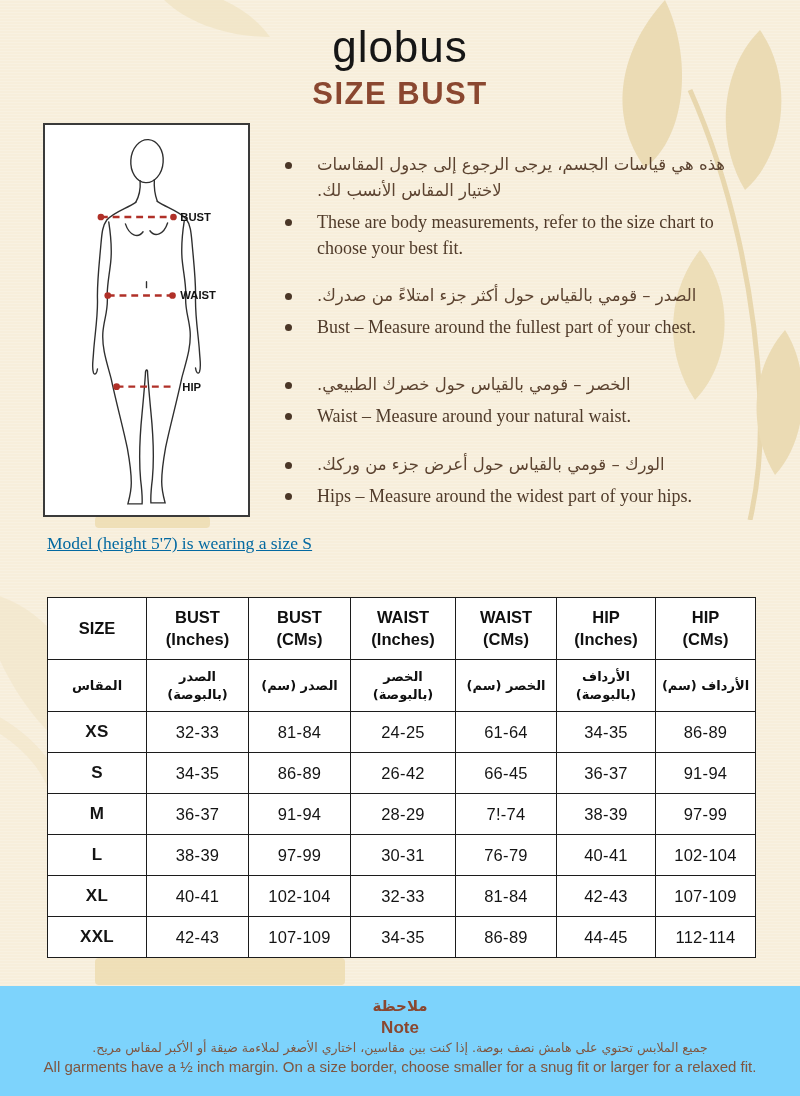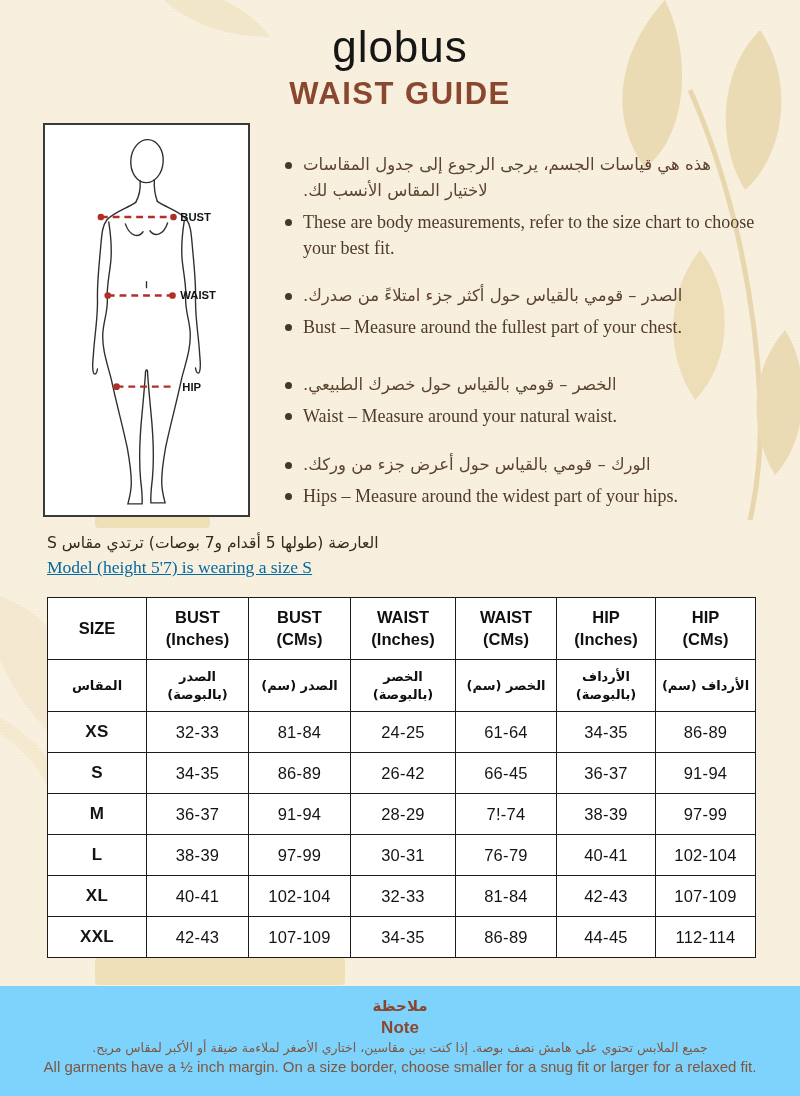--- a/index.html
+++ b/index.html
@@ -21,21 +21,21 @@
          font-size:31px; font-weight:700; letter-spacing:1.5px; color:#8a4730; }
 
   
   .figure-panel{ position:absolute; left:43px; top:123px; width:207px; height:394px;
          background:#ffffff; border:2px solid #3a3a3a; }
   .figure-panel svg{ width:100%; height:100%; display:block; }
 
   
   .bullets{ position:absolute; left:285px; top:0; width:472px; }
   .bgroup{ position:absolute; left:0; width:472px; }
-  .bitem{ display:flex; gap:11px; margin-bottom:5px; }
+  .bitem{ display:flex; gap:25px; margin-bottom:5px; }
   .dot{ flex:0 0 7px; width:7px; height:7px; border-radius:50%; background:#4a3626; margin-top:10px; }
   .ar-text{ direction:rtl; unicode-bidi:isolate; text-align:left;
          font-family:"DejaVu Sans", sans-serif; font-size:16.5px; line-height:26px; color:#5c4330; }
   .en-text{ font-family:"Liberation Serif", serif; font-size:18px; line-height:26px; color:#4f3a29; }
 
   
   .model-note{ position:absolute; left:47px; top:531px; }
   .model-ar{ direction:rtl; unicode-bidi:isolate; display:inline-block; text-align:left;
          font-family:"DejaVu Sans", sans-serif; font-size:15.5px; line-height:24px; color:#36291c; }
   .model-en{ font-family:"Liberation Serif", serif; font-size:17.5px; line-height:25px; color:#0369a1;text-decoration:underline; }
@@ -74,21 +74,21 @@
   <path d="M-20 40 C 60 60 90 120 70 200 C 40 180 -10 120 -20 40 Z" fill="#f1e4c4" opacity=".55"></path>
   <path d="M-30 160 C 40 190 70 240 60 290" fill="none" stroke="#f1e4c4" stroke-width="14" opacity=".5"></path>
 </svg>
 <svg class="deco" style="left:140px; top:-18px; width:130px; height:60px;" viewBox="0 0 130 60">
   <path d="M10 0 C 60 5 105 20 130 55 C 80 55 30 35 10 0 Z" fill="#efe1bd" opacity=".6"></path>
 </svg>
 <div class="patch" style="left:95px; top:516px; width:115px; height:12px;"></div>
 <div class="patch" style="left:95px; top:958px; width:250px; height:27px;"></div>
 
 <div class="logo">globus</div>
-<div class="guide-title">WAIST GUIDE</div>
+<div class="guide-title">SIZE BUST</div>
 
 <div class="figure-panel">
   <svg viewBox="0 0 207 394">
     <g fill="none" stroke="#2f2f2f" stroke-width="1.4" stroke-linecap="round">
       <ellipse cx="104" cy="35" rx="16.5" ry="22" transform="rotate(4 104 35)" fill="#ffffff"></ellipse>
       <path d="M97 55 C97.5 63 96 71 92.5 77"></path>
       <path d="M111.5 54 C111 62 112 69 114.5 76"></path>
       <path d="M92.5 77 C84 83 70 87 63 95 C58.5 101 58 109 57 120 C55.5 138 53 158 53.5 176 C54 194 50.5 214 49.5 230 C49 239 47.5 246 49.5 251 C51 254 53 251 53.5 247"></path>
       <path d="M114.5 76 C123 82 137 86 144 94 C148.5 100 149 108 150 119 C151.5 137 154 157 153.5 175 C153 193 156.5 213 157.5 229 C158 238 159.5 245 157.5 250 C156 253 154 250 153.5 246"></path>
       <path d="M65 97 C67 110 68.5 124 67 138 C65.5 152 63 163 63.5 173 C64.5 188 60 196 59 210 C58 226 63 240 67.5 257 C73 283 80 308 84 328 C86.5 342 88 353 88 363 C88 372 86 379 84.5 384.5 L99 384.5 C99.5 376 98.5 368 97.5 360 C95.5 338 97 312 99 292 C100.5 276 102 260 102.5 250"></path>
@@ -155,21 +155,20 @@
       <span class="ar-text">الورك – قومي بالقياس حول أعرض جزء من وركك.</span>
     </div>
     <div class="bitem">
       <span class="dot"></span>
       <span class="en-text">Hips – Measure around the widest part of your hips.</span>
     </div>
   </div>
 </div>
 
 <div class="model-note">
-  <div><span class="model-ar">العارضة (طولها 5 أقدام و7 بوصات) ترتدي مقاس S</span></div>
   <div class="model-en">Model (height 5'7) is wearing a size S</div>
 </div>
 
 <table class="size-table">
   <colgroup>
     <col style="width:99px">
       <col style="width:102px">
       <col style="width:102px">
     <col style="width:105px">
       <col style="width:101px">

